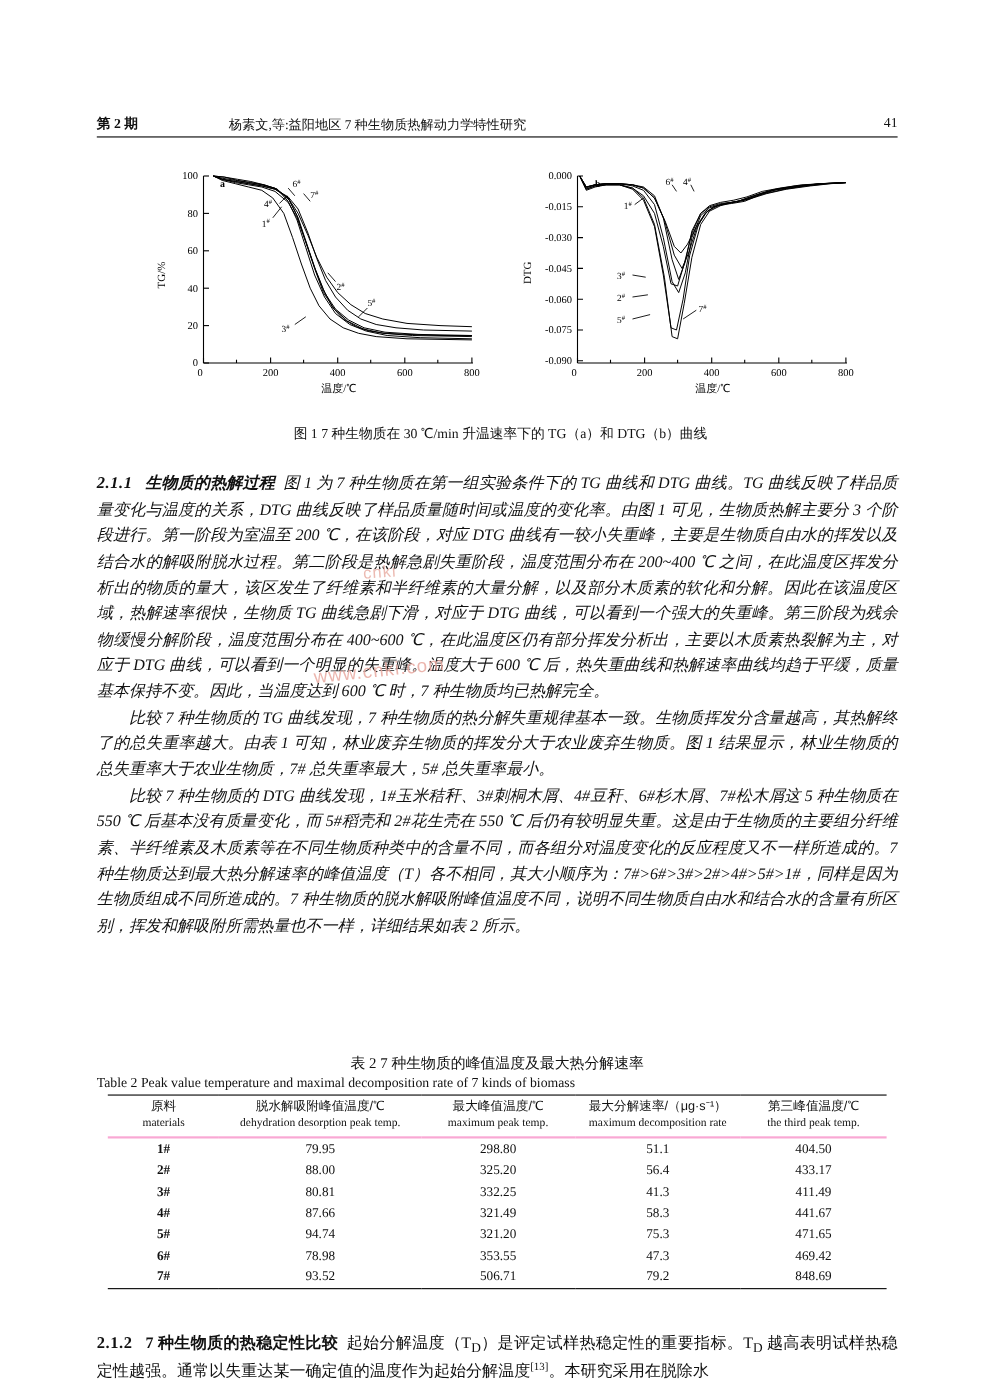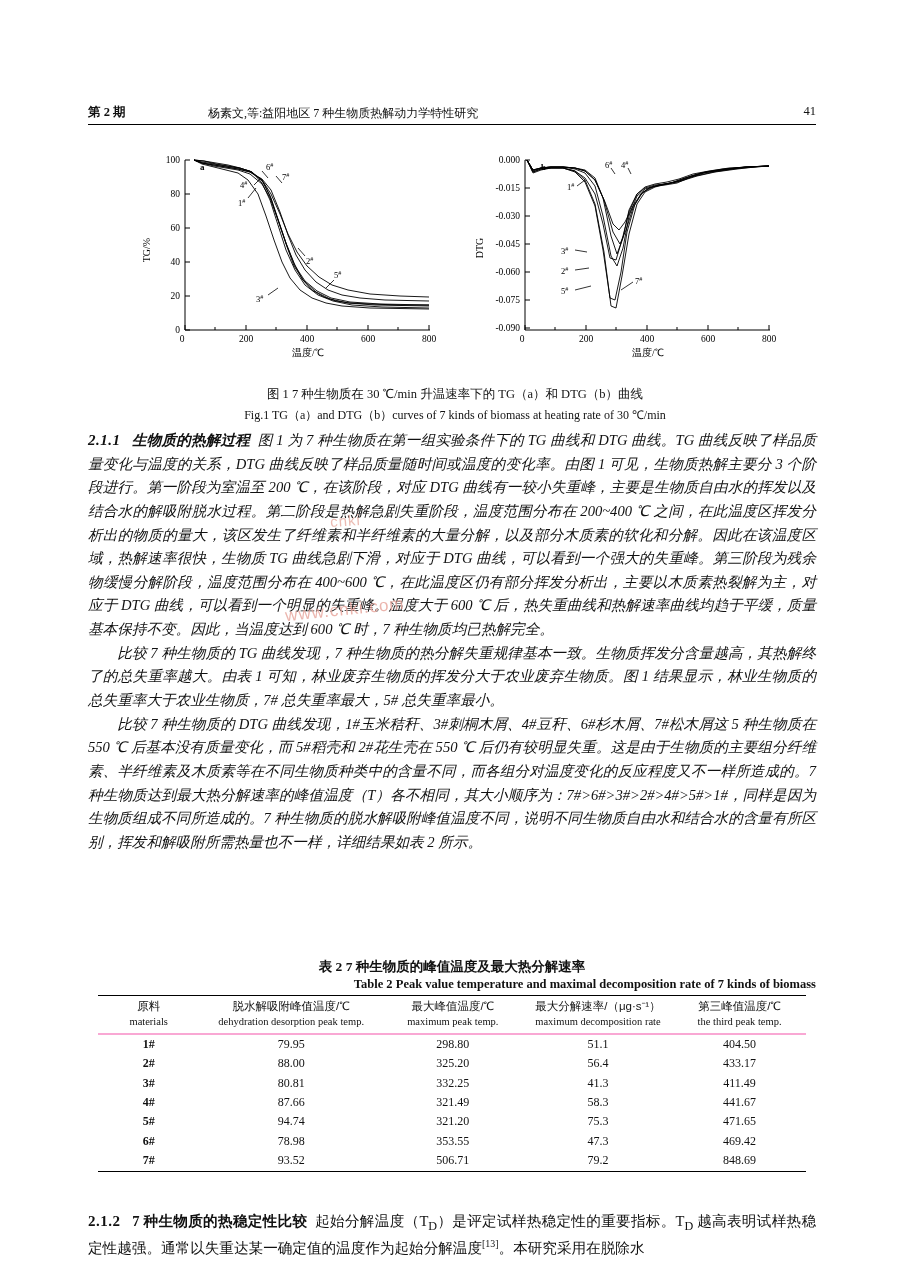--- a/index.html
+++ b/index.html
@@ -41,22 +41,22 @@
     position:absolute;left:88px;top:428px;width:728px;
     font-size:14.6px;line-height:1.62;text-align:justify;
   }
   .body p{margin:0 0 0 0;text-indent:0;font-style:italic;}
   .body p.indent{text-indent:2em;}
   .sec-no{font-weight:bold;font-size:15px;letter-spacing:0.5px;}
   sup{font-size:.68em;vertical-align:super;}
 
   
   .tbl-wrap{position:absolute;left:88px;top:958px;width:728px;}
-  .tbl-title{text-align:center;font-size:13.5px;font-weight:bold;margin-bottom:1px;}
-  .tbl-title-en{text-align:right;font-size:12.5px;font-weight:bold;margin-bottom:3px;}
+  .tbl-title{text-align:center;font-size:13.5px;font-weight:normal;margin-bottom:1px;}
+  .tbl-title-en{text-align:left;font-size:12.5px;font-weight:normal;margin-bottom:3px;}
   table{border-collapse:collapse;width:708px;margin:0 auto;font-size:12px;}
   thead th{
     font-weight:normal;text-align:center;padding:3px 2px 4px;
     border-top:1.5px solid #000;border-bottom:2px solid #f9a8d4;
     line-height:1.35;font-size:11.5px;
   }
   thead th .cn{display:block;font-family:"Liberation Sans", sans-serif;font-size:11.5px;}
   thead th .en{display:block;font-size:10.5px;}
   tbody td{text-align:center;padding:2.2px 2px;font-size:12px;}
   tbody tr:last-child td{padding-bottom:3px;}
@@ -229,21 +229,20 @@
           <text x="96" y="134">2<tspan font-size="6" dy="-3">#</tspan></text>
           <text x="96" y="154">5<tspan font-size="6" dy="-3">#</tspan></text>
           <text x="170" y="144">7<tspan font-size="6" dy="-3">#</tspan></text>
         </g>
       </svg>
     </div>
   </div>
 
   <div class="fig-caption">
     <div>图 1   7 种生物质在 30 ℃/min 升温速率下的 TG（a）和 DTG（b）曲线</div>
-    <div class="en">Fig.1   TG（a）and DTG（b）curves of 7 kinds of biomass at heating rate of 30 ℃/min</div>
   </div>
 
   <div class="body">
     <p>
       <span class="sec-no">2.1.1</span>
       &nbsp;&nbsp;<b>生物质的热解过程</b>
       &nbsp;<span>图 1 为 7 种生物质在第一组实验条件下的 TG 曲线和 DTG 曲线。TG 曲线反映了样品质量变化与温度的关系，DTG 曲线反映了样品质量随时间或温度的变化率。由图 1 可见，生物质热解主要分 3 个阶段进行。第一阶段为室温至 200 ℃，在该阶段，对应 DTG 曲线有一较小失重峰，主要是生物质自由水的挥发以及结合水的解吸附脱水过程。第二阶段是热解急剧失重阶段，温度范围分布在 200~400 ℃ 之间，在此温度区挥发分析出的物质的量大，该区发生了纤维素和半纤维素的大量分解，以及部分木质素的软化和分解。因此在该温度区域，热解速率很快，生物质 TG 曲线急剧下滑，对应于 DTG 曲线，可以看到一个强大的失重峰。第三阶段为残余物缓慢分解阶段，温度范围分布在 400~600 ℃，在此温度区仍有部分挥发分析出，主要以木质素热裂解为主，对应于 DTG 曲线，可以看到一个明显的失重峰。温度大于 600 ℃ 后，热失重曲线和热解速率曲线均趋于平缓，质量基本保持不变。因此，当温度达到 600 ℃ 时，7 种生物质均已热解完全。</span>
     </p>
     <p class="indent">比较 7 种生物质的 TG 曲线发现，7 种生物质的热分解失重规律基本一致。生物质挥发分含量越高，其热解终了的总失重率越大。由表 1 可知，林业废弃生物质的挥发分大于农业废弃生物质。图 1 结果显示，林业生物质的总失重率大于农业生物质，7# 总失重率最大，5# 总失重率最小。</p>
     <p class="indent">比较 7 种生物质的 DTG 曲线发现，1#玉米秸秆、3#刺桐木屑、4#豆秆、6#杉木屑、7#松木屑这 5 种生物质在 550 ℃ 后基本没有质量变化，而 5#稻壳和 2#花生壳在 550 ℃ 后仍有较明显失重。这是由于生物质的主要组分纤维素、半纤维素及木质素等在不同生物质种类中的含量不同，而各组分对温度变化的反应程度又不一样所造成的。7 种生物质达到最大热分解速率的峰值温度（T）各不相同，其大小顺序为：7#&gt;6#&gt;3#&gt;2#&gt;4#&gt;5#&gt;1#，同样是因为生物质组成不同所造成的。7 种生物质的脱水解吸附峰值温度不同，说明不同生物质自由水和结合水的含量有所区别，挥发和解吸附所需热量也不一样，详细结果如表 2 所示。</p>

